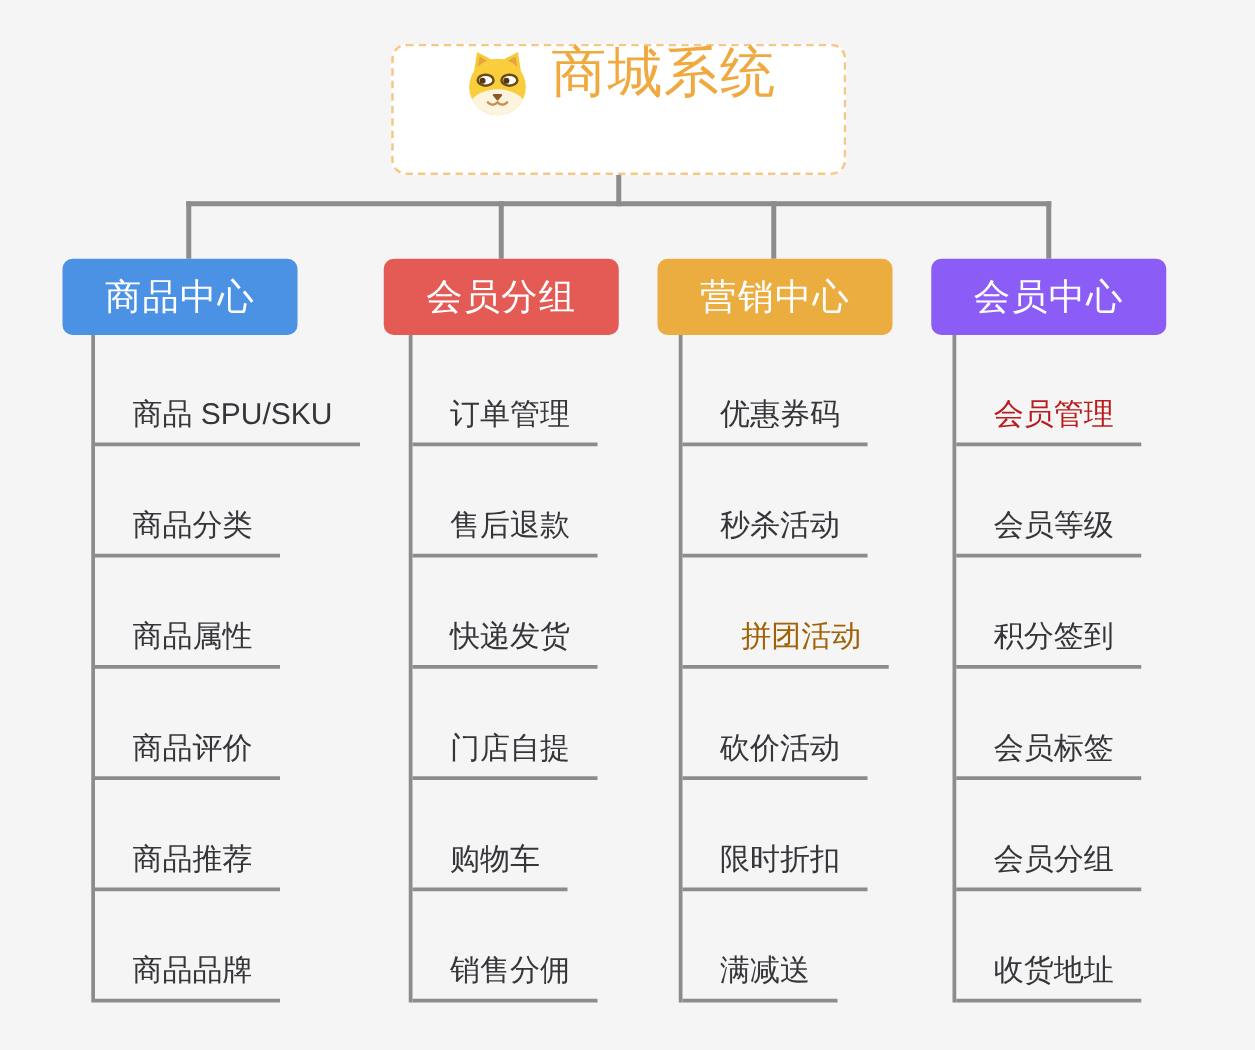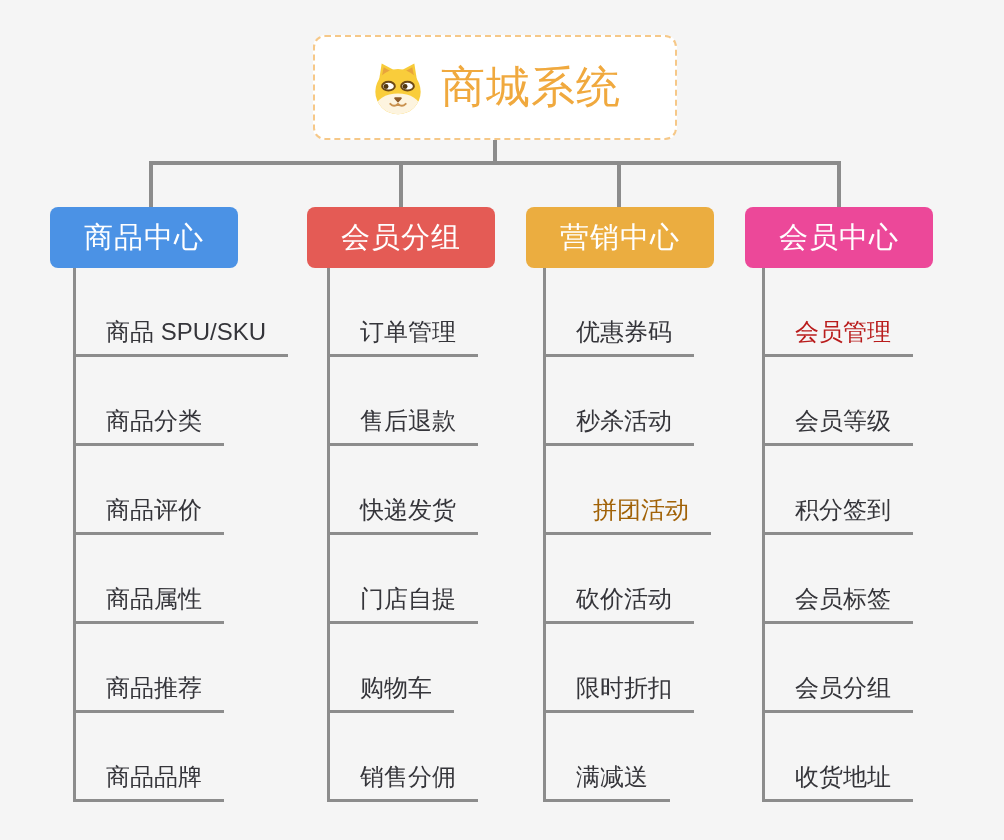--- a/index.html
+++ b/index.html
@@ -22,23 +22,22 @@
   .conn{position:absolute;background:var(--line);}
   .stub{left:493px;top:139px;width:4px;height:26px;}
   .hbar{left:149px;top:161px;width:692px;height:4px;}
   .drop{top:161px;width:4px;height:46px;}
   .drop-0{left:149px;} .drop-1{left:399px;} .drop-2{left:617px;} .drop-3{left:837px;}
   
   .root-node{
     position:absolute;left:313px;top:35px;width:364px;height:105px;
     box-sizing:border-box;background:#ffffff;
     border:2px dashed #F6C888;border-radius:12px;
-    display:flex;align-items:center;justify-content:center;gap:14px;
+    display:flex;align-items:flex-start;justify-content:center;gap:14px;
     cursor:pointer;
-    font-family:Liberation Serif, serif;
   }
   .root-label{
     font-size:44px;letter-spacing:1px;color:#F0A93E;line-height:1;
   }
   .dog{width:58px;height:58px;display:inline-flex;}
   
   .branch-header{
     position:absolute;top:207px;width:188px;height:61px;
     border-radius:8px;display:flex;align-items:center;justify-content:center;
     color:#ffffff;font-size:29px;letter-spacing:1px;cursor:pointer;
@@ -92,34 +91,34 @@
         <path d="M28.8 42.2 h6.4 a1 1 0 0 1 .8 1.6 l-3.2 3.6 a1 1 0 0 1 -1.6 0 l-3.2 -3.6 a1 1 0 0 1 .8 -1.6 Z" fill="#8C5A28"></path>
         <path d="M23.5 49.5 q4.2 4.2 8.5 0 q4.3 4.2 8.5 0" stroke="#C9914E" stroke-width="2.2" fill="none" stroke-linecap="round"></path>
       </svg>
     </span>
     <span class="root-label" style="color: rgb(240, 169, 62);">商城系统</span>
   </div>
 
   <div class="branch-header bh-0" style="background: rgb(75, 146, 229);">商品中心</div>
   <div class="branch-header bh-1" style="background: rgb(228, 91, 85);">会员分组</div>
   <div class="branch-header bh-2" style="background: rgb(235, 173, 64);">营销中心</div>
-  <div class="branch-header bh-3" style="background: #ec4899;">会员中心</div>
+  <div class="branch-header bh-3" style="background: #8b5cf6;">会员中心</div>
 
   <div class="branch-col col-0">
     <div class="leaf" style="color: rgb(53, 53, 58); justify-content: center;">
         <span>商品 SPU/SKU</span>
       </div>
     <div class="leaf" style="color: rgb(53, 53, 58);">
         <span>商品分类</span>
       </div>
     <div class="leaf" style="color: rgb(53, 53, 58);">
-        <span>商品评价</span>
+        <span>商品属性</span>
       </div>
     <div class="leaf" style="color: rgb(53, 53, 58);">
-        <span>商品属性</span>
+        <span>商品评价</span>
       </div>
     <div class="leaf" style="color: rgb(53, 53, 58);">
         <span>商品推荐</span>
       </div>
     <div class="leaf" style="color: rgb(53, 53, 58);">
         <span>商品品牌</span>
       </div>
   </div>
 
   <div class="branch-col col-1">

